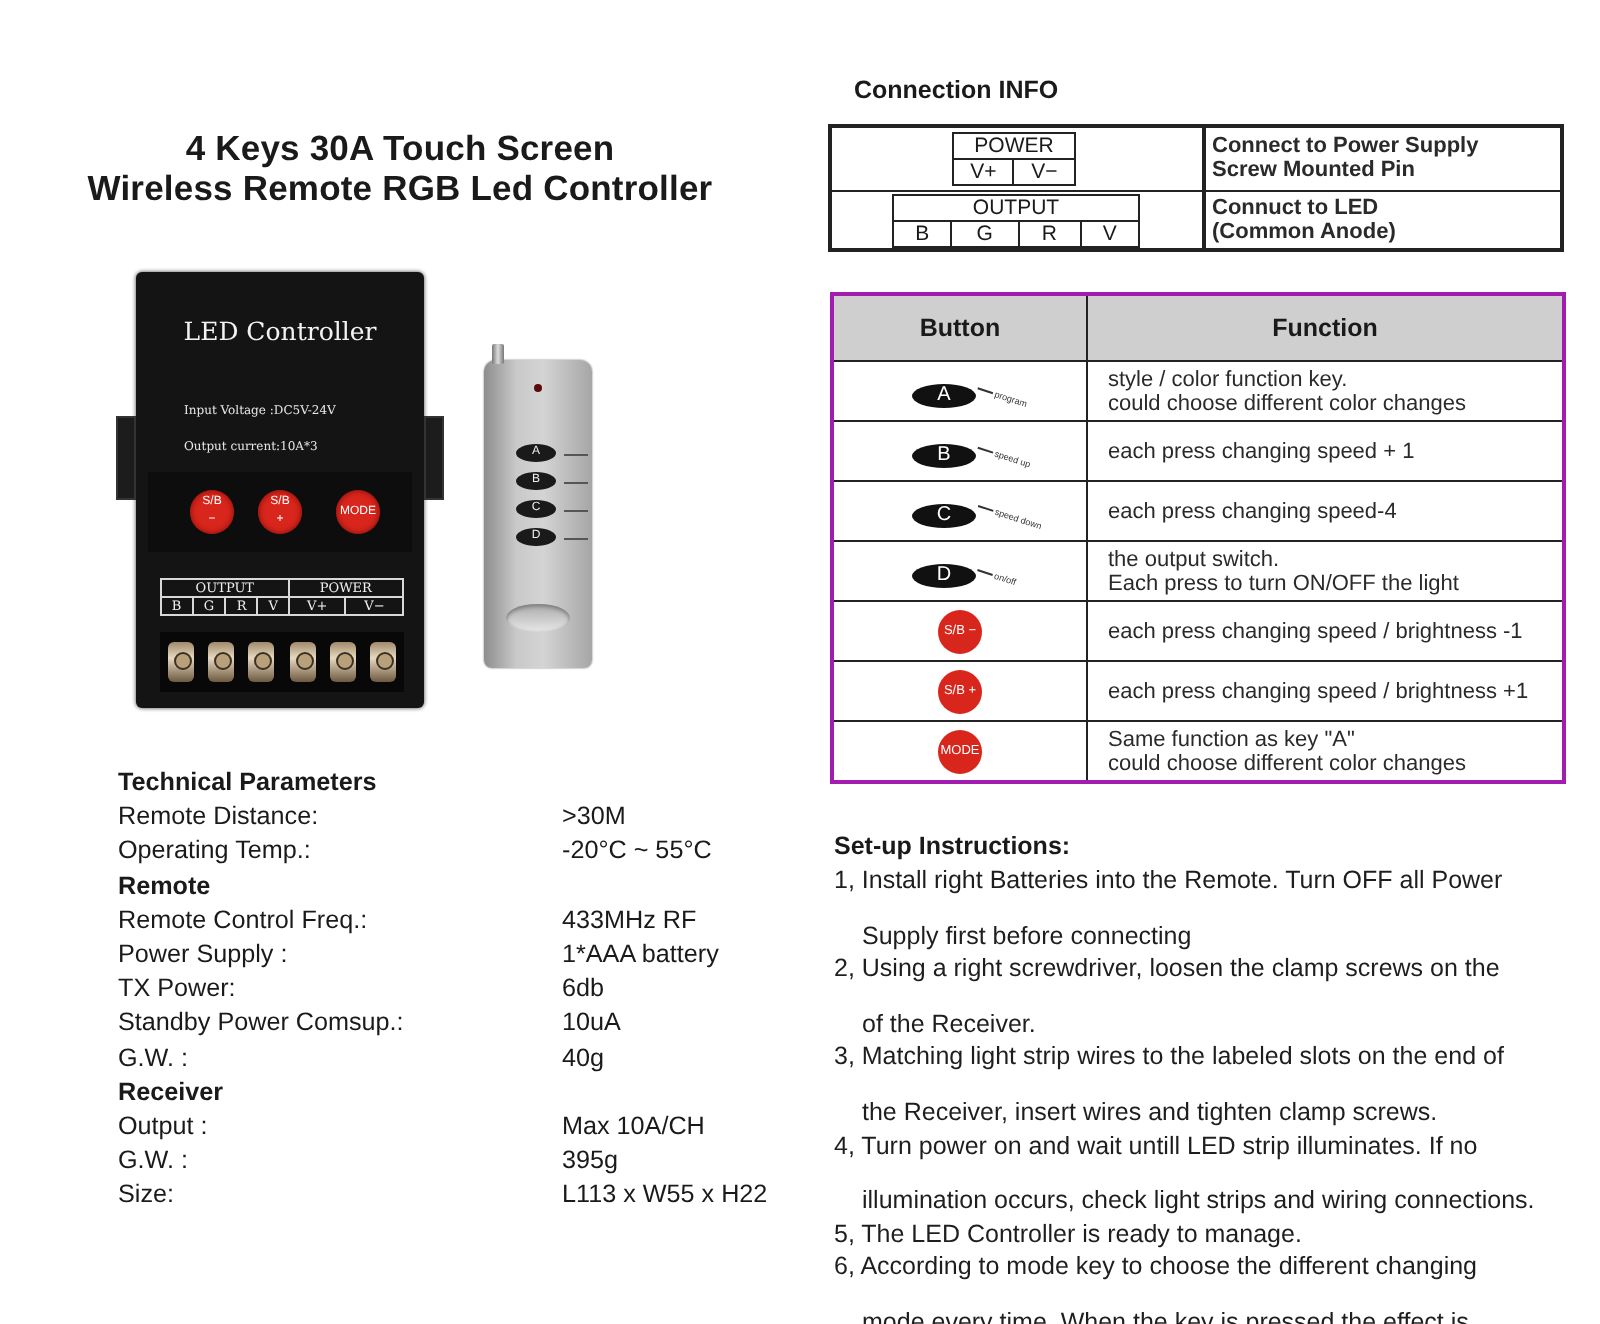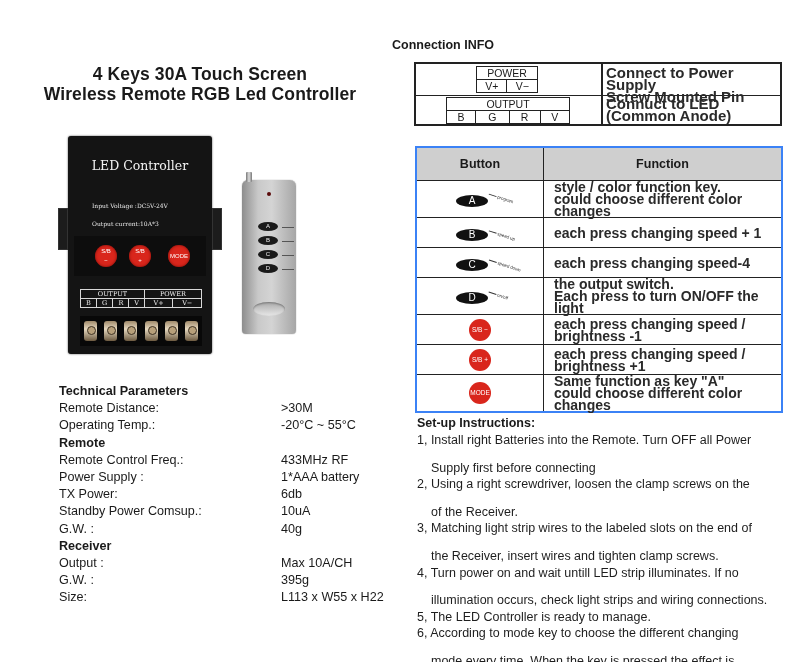--- a/index.html
+++ b/index.html
@@ -36,36 +36,36 @@
   .remote-oval { position: absolute; left: 11px; top: 122px; width: 32px; height: 14px; border-radius: 50%; background: linear-gradient(#aaa, #e8e8e8); box-shadow: inset 0 1px 2px #777; }
 
   
   .params { left: 35px; top: 383px; width: 360px; font-size: 12.6px; }
   .param-row { height: 17.2px; line-height: 17.2px; position: relative; white-space: nowrap; margin-left: 24px; }
   .param-row .k { position: absolute; left: 0; }
   .param-row .v { position: absolute; left: 222px; }
   .param-row.head .k { font-weight: bold; }
 
   
-  .conn-title { left: 392px; top: 38px; font-weight: bold; font-size: 12.5px; }
+  .conn-title { left: 427px; top: 38px; font-weight: bold; font-size: 12.5px; }
   .conn-table { left: 414px; top: 62px; width: 368px; height: 64px; border: 2px solid #222; box-sizing: border-box; }
   .conn-row { position: absolute; left: 0; width: 100%; height: 31px; }
   .conn-row.r1 { top: 0; border-bottom: 1.5px solid #222; }
   .conn-row.r2 { top: 31px; }
   .conn-divider { position: absolute; left: 185px; top: 0; bottom: 0; width: 2px; background: #222; }
-  .conn-desc { position: absolute; left: 190px; top: 3px; font-size: 15px; line-height: 12px; font-weight: bold; color: #2a2a2a; }
+  .conn-desc { position: absolute; left: 190px; top: 3px; font-size: 11px; line-height: 12px; font-weight: bold; color: #2a2a2a; }
   .mini { position: absolute; border-collapse: collapse; font-size: 10.5px; }
   .mini td { border: 1.5px solid #222; text-align: center; padding: 0; height: 12px; line-height: 12px; }
 
   
-  .btn-table { left: 415px; top: 146px; width: 368px; border-collapse: collapse; border: 2px solid #3b82f6; }
+  .btn-table { left: 415px; top: 146px; width: 368px; border-collapse: collapse; border: 2px solid #a21caf; }
   .btn-table th { background: #cfcfcf; height: 30px; font-size: 12.5px; font-weight: bold; border: 1.5px solid #222; }
   .btn-table td { border: 1.5px solid #222; height: 29px; padding: 0; }
   .btn-table td.ic { width: 126px; text-align: center; position: relative; }
-  .btn-table td.fn { padding-left: 10px; font-size: 14px; line-height: 12px; font-weight: bold; color: #2a2a2a; }
+  .btn-table td.fn { padding-left: 10px; font-size: 11px; line-height: 12px; font-weight: normal; color: #2a2a2a; }
   .key-oval { display: inline-block; width: 32px; height: 12px; border-radius: 50%; background: #111; color: #fff; font-size: 10px; line-height: 12px; text-align: center; position: relative; left: -8px; }
   .key-sub { position: absolute; left: 80px; top: 16px; font-size: 4.5px; transform: rotate(18deg); color: #333; }
   .key-sub::before { content: ""; position: absolute; left: -9px; top: 2px; width: 8px; height: 1px; background: #333; }
   .red-dot { display: inline-block; width: 22px; height: 22px; border-radius: 50%; background: #d9261c; color: #fff; font-size: 6.5px; line-height: 22px; text-align: center; vertical-align: middle; }
 
   
   .setup { left: 417px; top: 415px; width: 380px; font-size: 12.5px; }
   .setup .h { font-weight: bold; height: 17px; line-height: 17px; }
   .setup .line { height: 16.6px; line-height: 16.6px; white-space: nowrap; color: #1e1e1e; }
   .setup .indent { padding-left: 14px; margin-top: 11px; }

